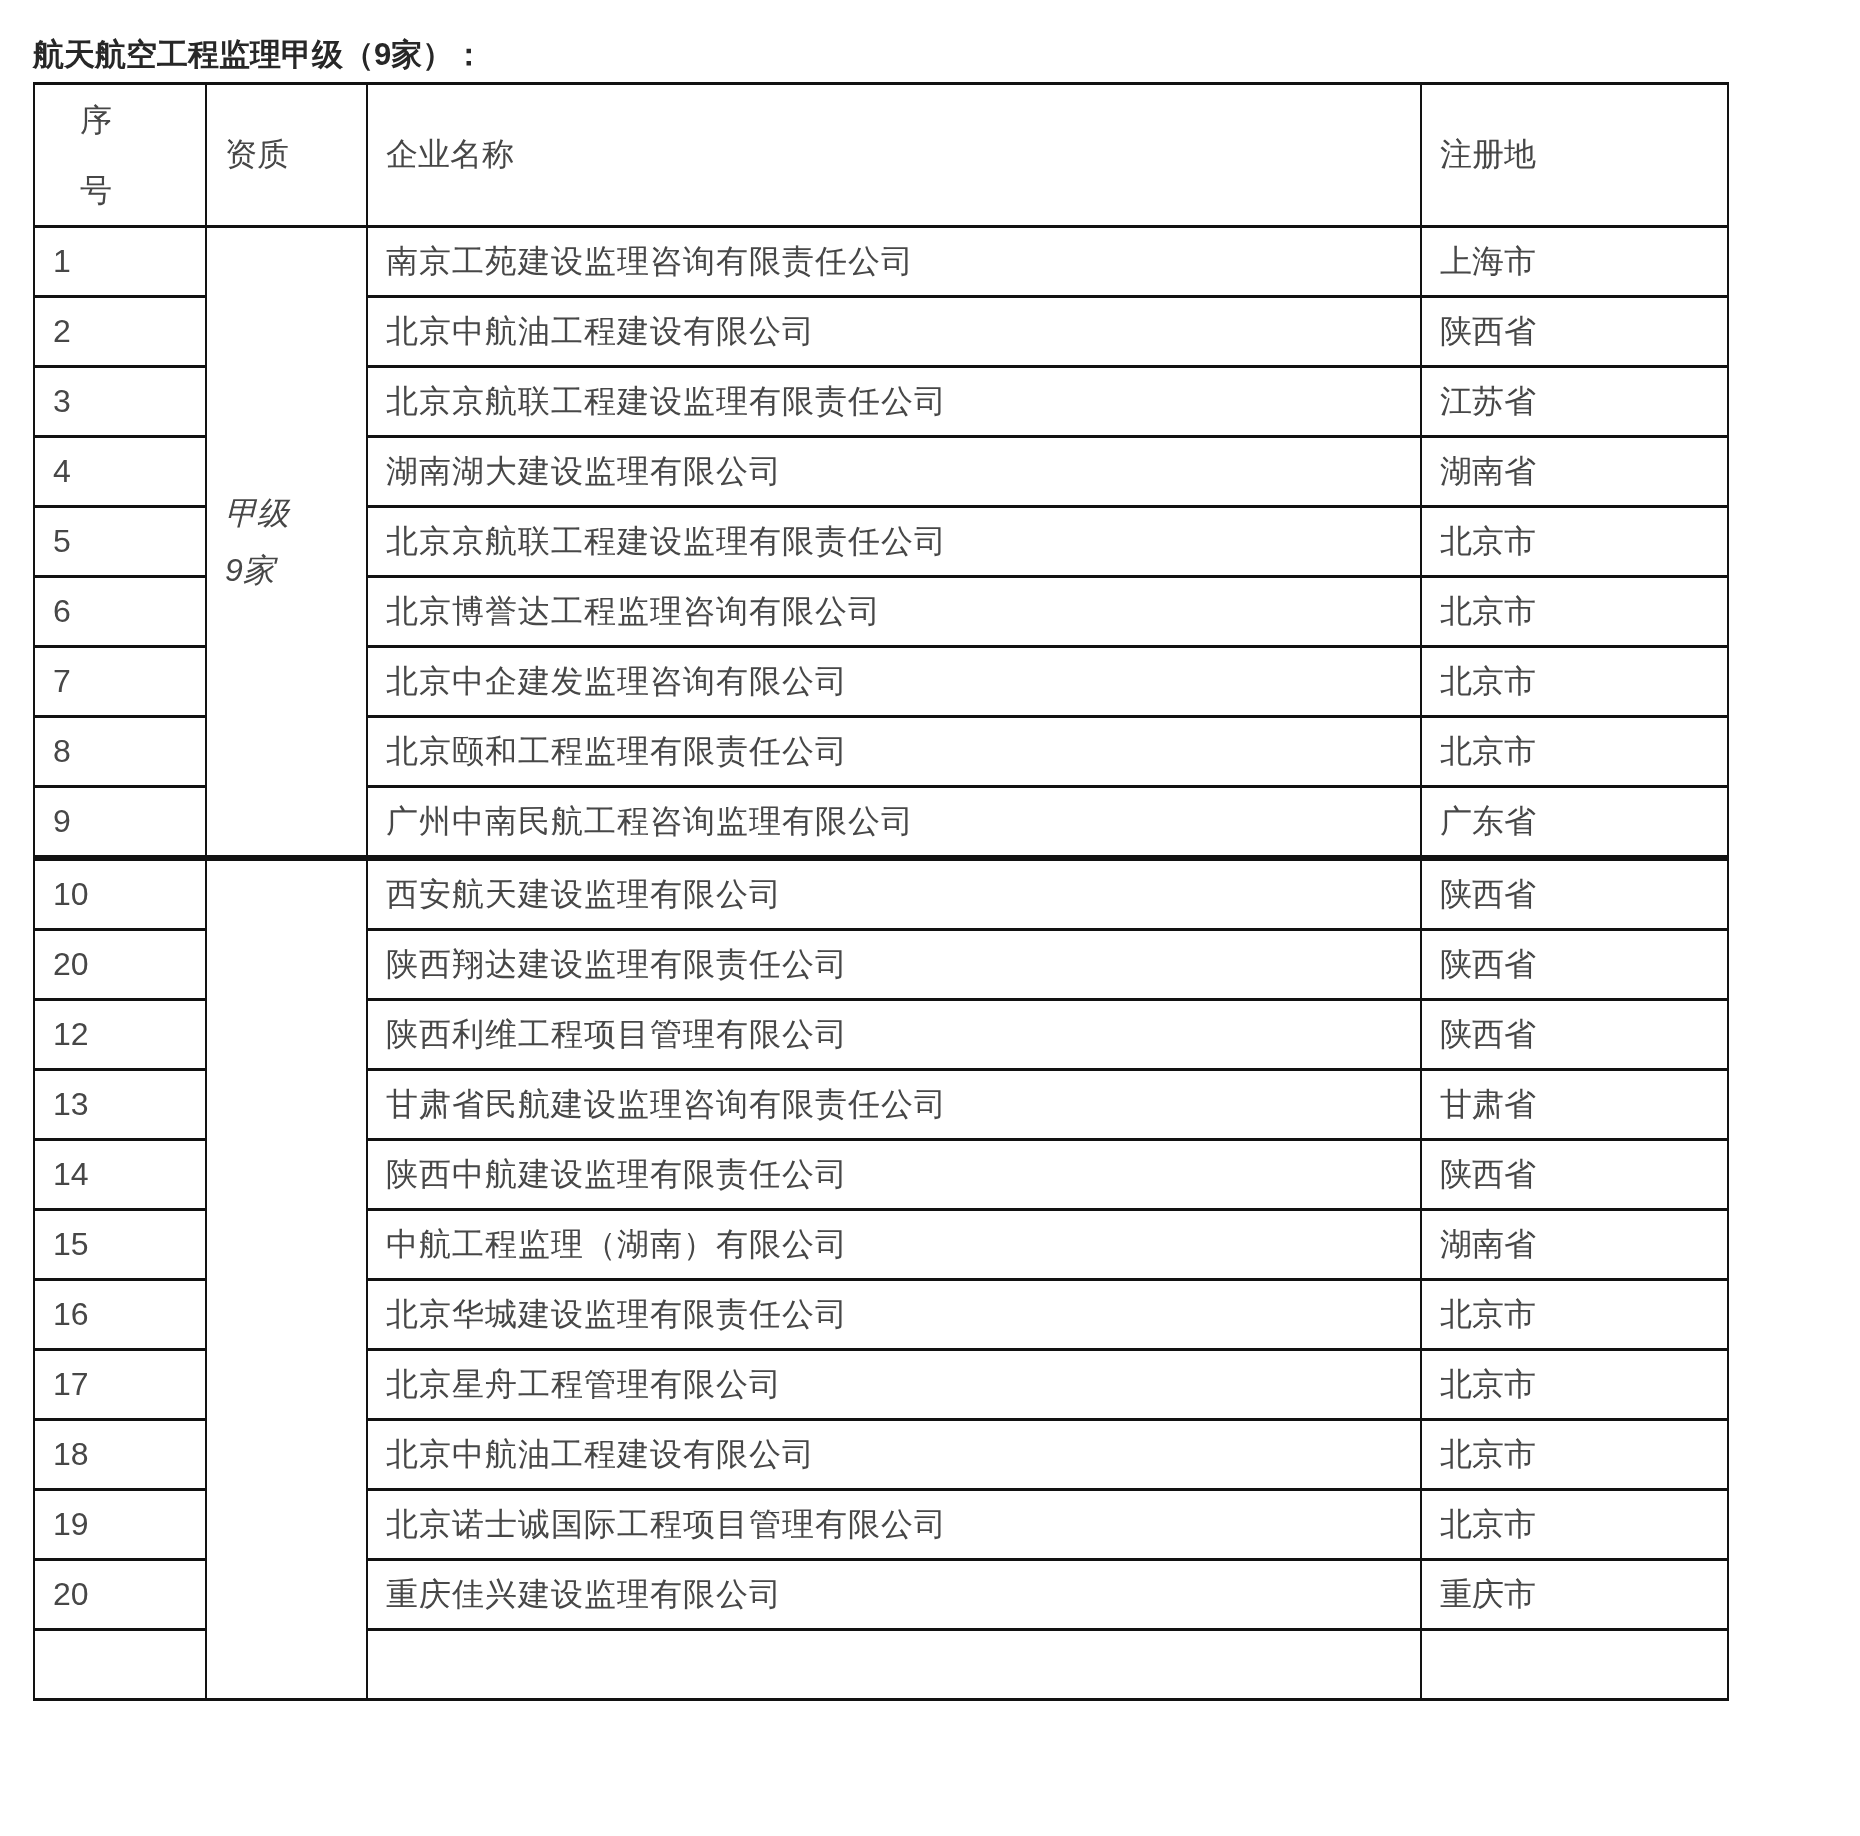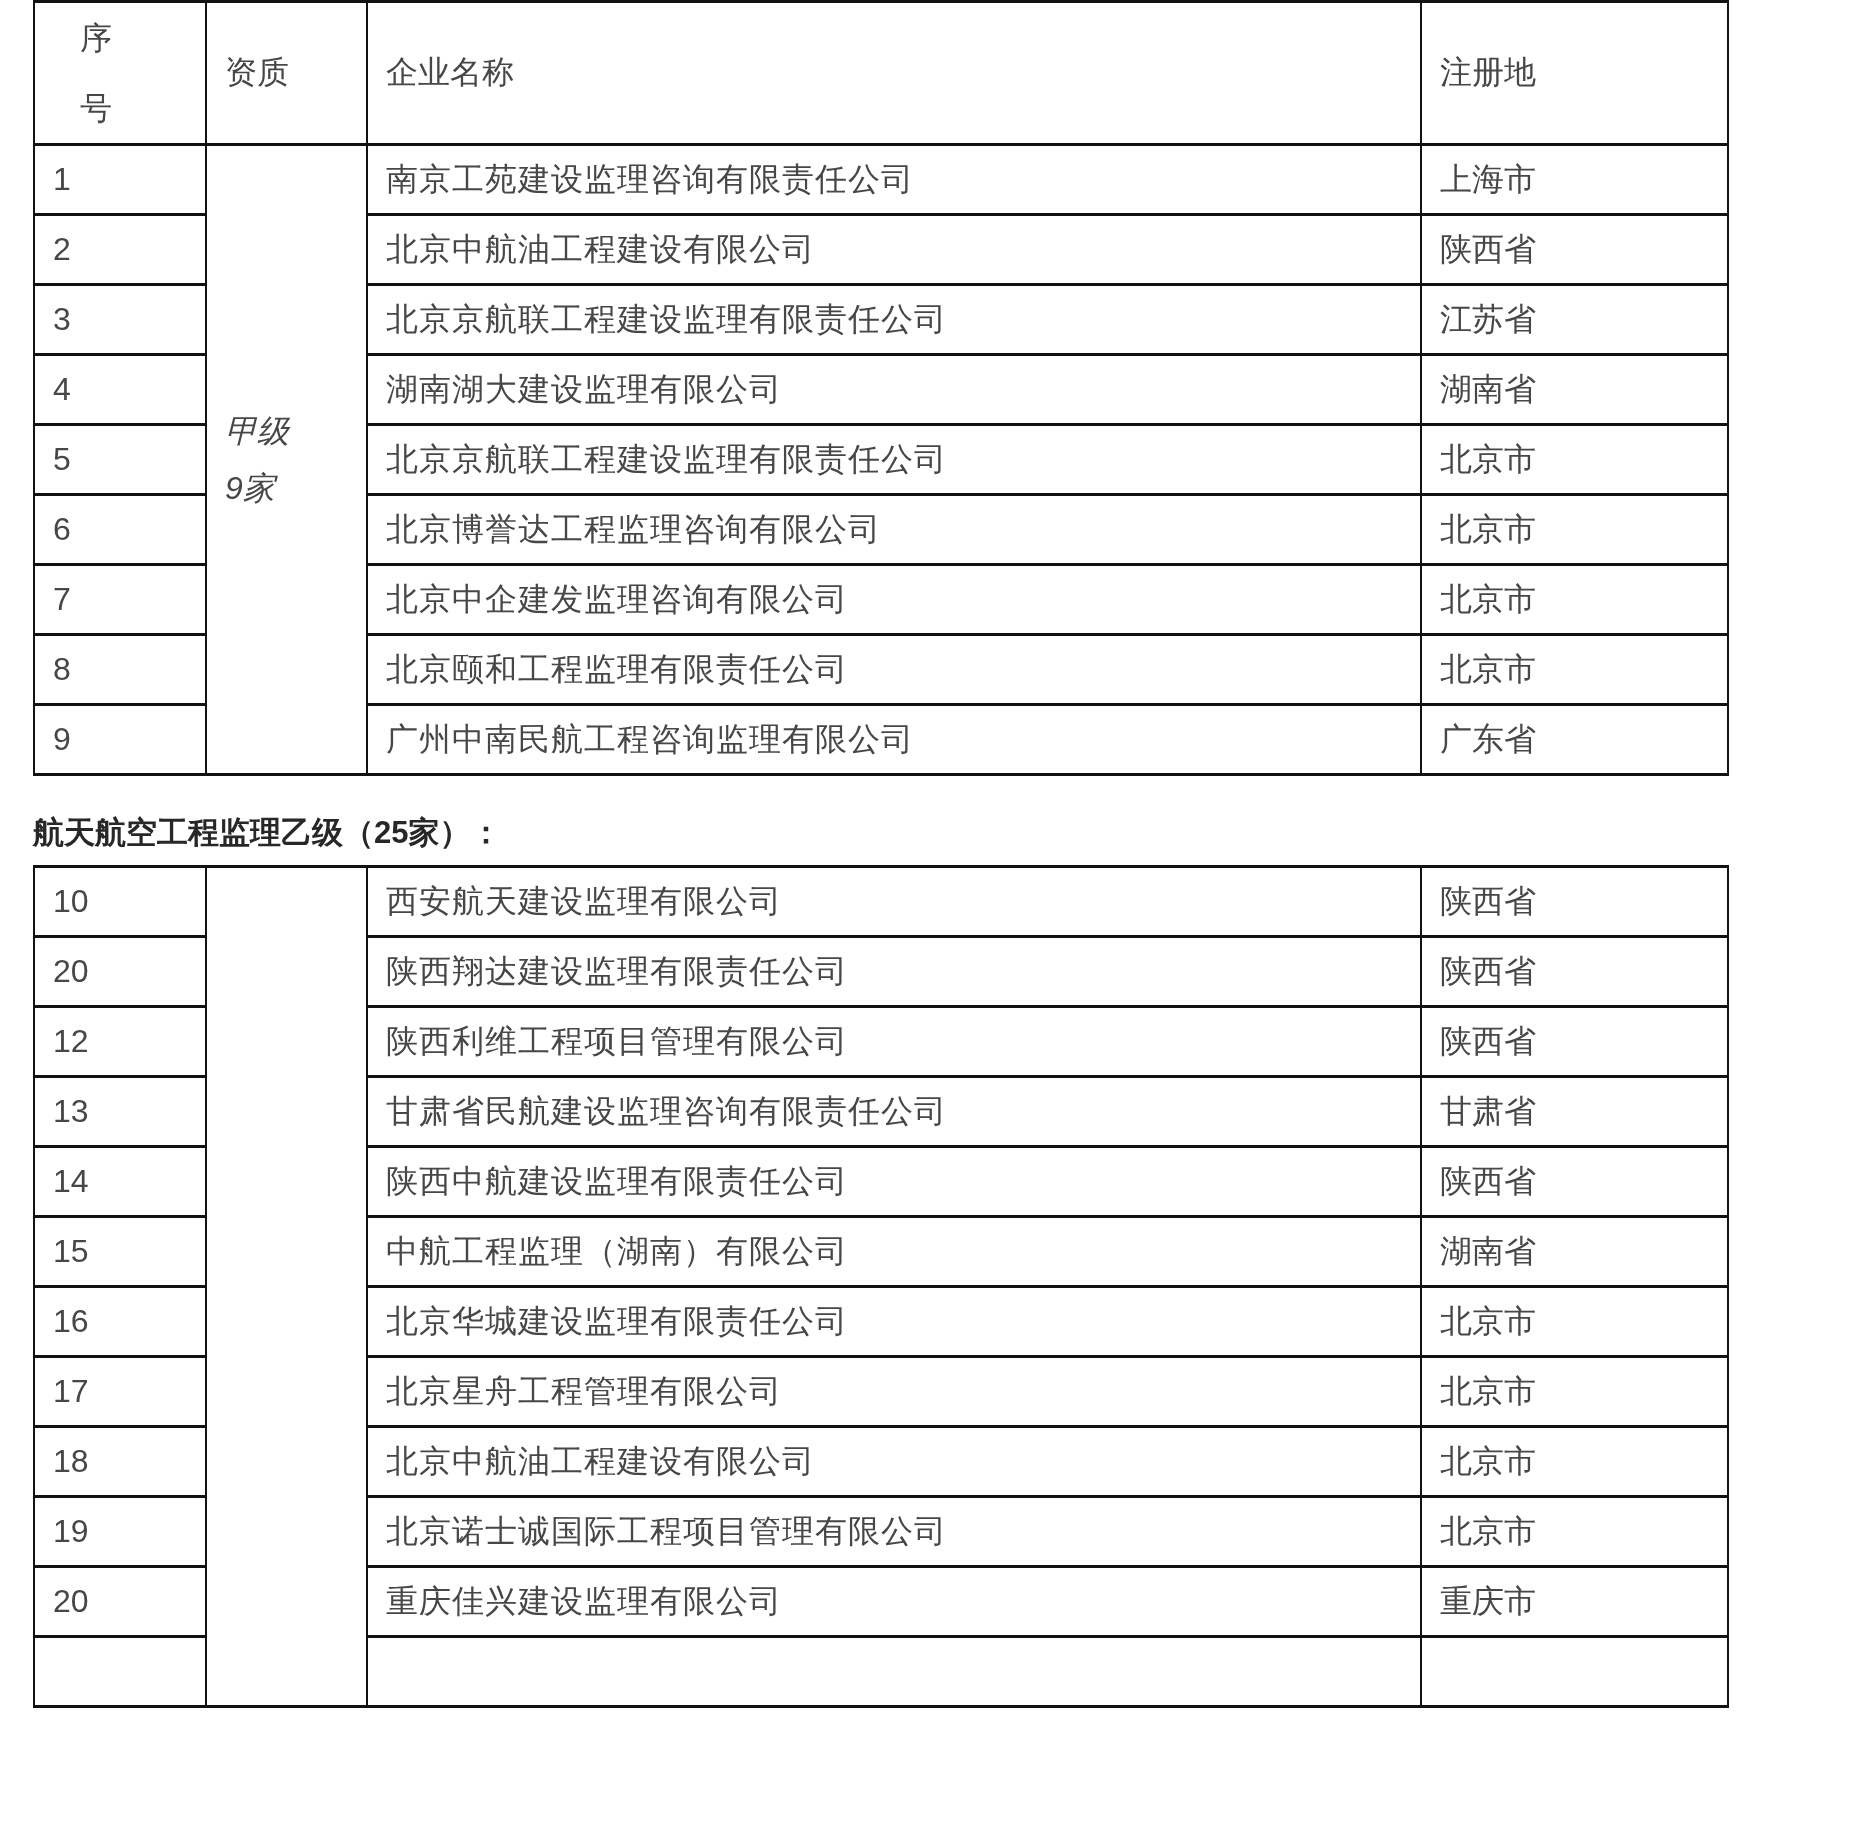--- a/index.html
+++ b/index.html
@@ -58,20 +58,21 @@
   th.cell-no-header { padding-left: 45px; line-height: 70px; }
   td.cell-qual { line-height: 57px; font-style: italic; }
   td.cell-company { letter-spacing: 1px; }
 </style>
 </head>
 <body>
 
 <div class="page">
 
 
+  <h2 class="section-heading first">航天航空工程监理甲级（9家）：</h2>
 
   <table class="units-table">
     <colgroup>
       <col style="width:172px">
         <col style="width:161px">
         <col style="width:1054px">
         <col style="width:307px">
     </colgroup>
     <thead>
       <tr>
@@ -126,21 +127,20 @@
         <td class="cell-location">北京市</td>
       </tr>
       <tr>
         <td class="cell-no">9</td>
         <td class="cell-company">广州中南民航工程咨询监理有限公司</td>
         <td class="cell-location">广东省</td>
       </tr>
     </tbody>
   </table>
 
-  <h2 class="section-heading second">航天航空工程监理乙级（25家）：</h2>
 
   <table class="units-table">
     <colgroup>
       <col style="width:172px">
         <col style="width:161px">
         <col style="width:1054px">
         <col style="width:307px">
     </colgroup>
     <tbody>
       <tr>

